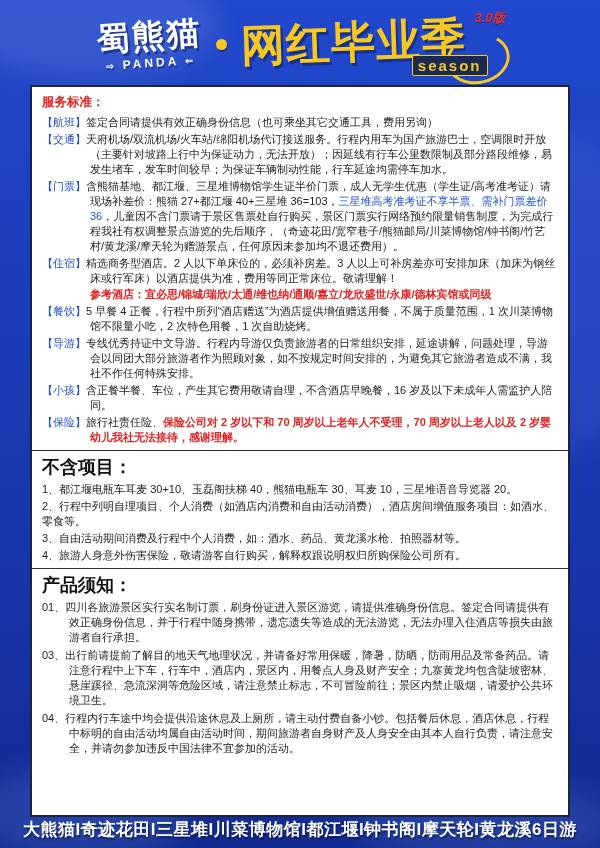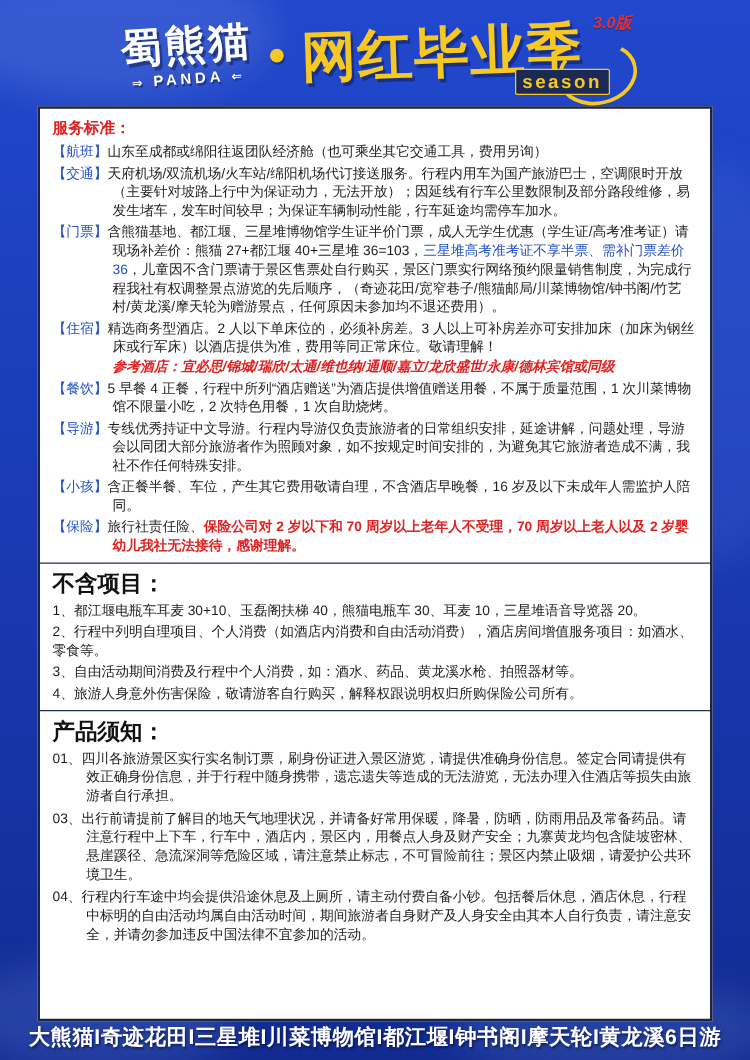--- a/index.html
+++ b/index.html
@@ -42,21 +42,21 @@
   
   .sheet{position:absolute;left:30px;top:85px;width:540px;height:732px;
     box-sizing:border-box;background:#ffffff;border:2px solid #1c2440;
     padding:6px 10px 16px 10px;color:#1d1d1d;}
   .svc-heading{color:#e02222;font-weight:bold;font-size:12.5px;margin:1px 0 4px 0;}
   .blk-heading{color:#111;font-weight:bold;font-size:18px;margin:2px 0 3px 0;}
   .entry{font-size:11px;line-height:15px;margin:2px 0;padding-left:48px;text-indent:-48px;}
   .lbl{color:#2351c6;}
   .hl{color:#2351c6;}
   .warn{color:#e02222;font-weight:bold;}
-  .hotels{display:block;color:#e02222;font-weight:bold;text-indent:0;margin-top:1px;font-style:italic;}
+  .hotels{display:block;color:#e02222;font-weight:bold;text-indent:0;margin-top:1px;}
   .divider{border-top:1.5px solid #27304e;margin:5px -10px 4px -10px;}
   .plain-item{font-size:11px;line-height:15px;margin:2px 0;}
   .note-item{font-size:11px;line-height:15px;margin:3px 0;padding-left:27px;text-indent:-27px;}
 
   
   .footer{position:absolute;left:0;bottom:0;width:600px;height:37px;
     display:flex;align-items:center;justify-content:center;}
   .footer-text{color:#ffffff;font-weight:bold;font-size:17px;letter-spacing:0.5px;
     text-shadow:1px 2px 2px rgba(5,10,40,0.6);}
 </style>
@@ -82,21 +82,21 @@
       <span class="title-ring"></span>
       <span class="season">season</span>
     </div>
   </div>
 
   <div class="sheet">
 
     <div class="svc-heading">服务标准：</div>
 
     <div class="entry">
-      <span class="lbl">【航班】</span><span>山东至成都或绵阳往返团队经济舱（也可乘坐其它交通工具，费用另询）</span>
+      <span class="lbl">【航班】</span><span>签定合同请提供有效正确身份信息（也可乘坐其它交通工具，费用另询）</span>
     </div>
 
     <div class="entry">
       <span class="lbl">【交通】</span><span>天府机场/双流机场/火车站/绵阳机场代订接送服务。行程内用车为国产旅游巴士，空调限时开放（主要针对坡路上行中为保证动力，无法开放）；因延线有行车公里数限制及部分路段维修，易发生堵车，发车时间较早；为保证车辆制动性能，行车延途均需停车加水。</span>
     </div>
 
     <div class="entry">
       <span class="lbl">【门票】</span><span>含熊猫基地、都江堰、三星堆博物馆学生证半价门票，成人无学生优惠（学生证/高考准考证）请现场补差价：熊猫 27+都江堰 40+三星堆 36=103，</span><span class="hl">三星堆高考准考证不享半票、需补门票差价 36</span><span>，儿童因不含门票请于景区售票处自行购买，景区门票实行网络预约限量销售制度，为完成行程我社有权调整景点游览的先后顺序，（奇迹花田/宽窄巷子/熊猫邮局/川菜博物馆/钟书阁/竹艺村/黄龙溪/摩天轮为赠游景点，任何原因未参加均不退还费用）。</span>
     </div>
 

